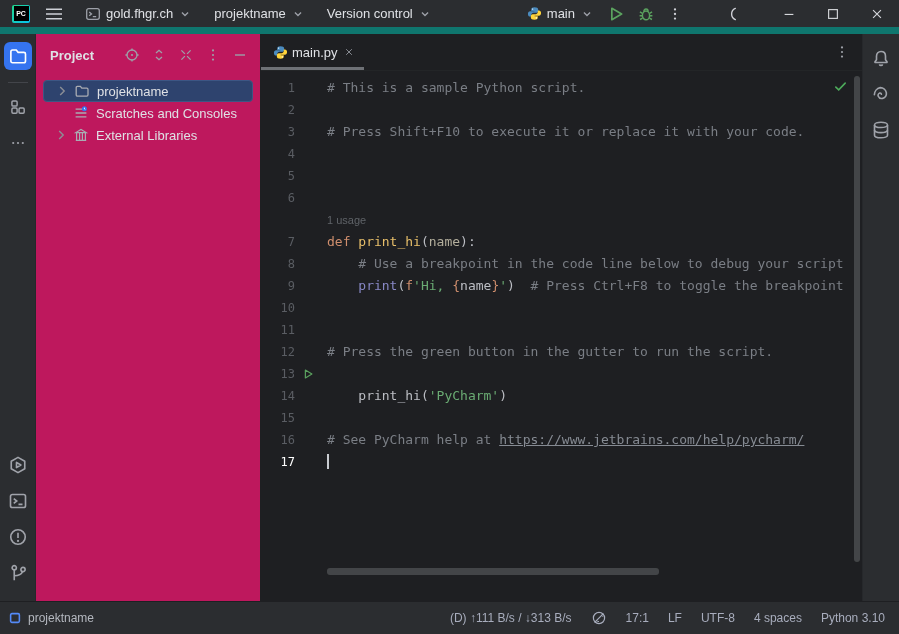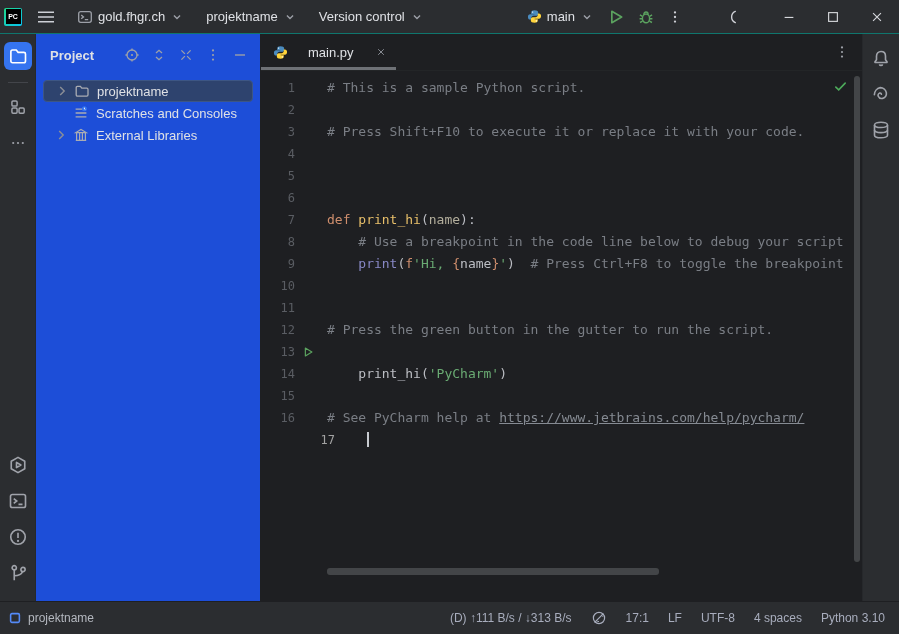--- a/index.html
+++ b/index.html
@@ -2,66 +2,66 @@
 <html><head>
 <meta charset="utf-8">
 <style>
   html,body{margin:0;padding:0;background:#1a1b1d;}
   .app{position:relative;width:899px;height:634px;background:#2B2D30;overflow:hidden;
        font-family:"Liberation Sans",sans-serif;font-size:13px;color:#DFE1E5;user-select:none;}
   svg{display:block;}
   .ic{color:#CED0D6;}
 
   
-  .titlebar{height:34px;display:flex;align-items:center;border-bottom:1px solid #0f766e;padding-left:4px;box-sizing:border-box;}
+  .titlebar{height:34px;display:flex;align-items:center;border-bottom:7px solid #0f766e;padding-left:12px;box-sizing:border-box;}
   .pc-logo{width:18px;height:18px;background:linear-gradient(135deg,#21D789,#07C3F2);padding:1.5px;border-radius:2px;box-sizing:border-box;}
   .pc-logo-inner{width:100%;height:100%;background:#000;color:#fff;font-size:7px;font-weight:bold;display:flex;align-items:center;justify-content:center;letter-spacing:0;}
   .tb-btn{display:flex;align-items:center;justify-content:center;padding:6px;border-radius:4px;}
   .tb-widget{display:flex;align-items:center;gap:5px;padding:5px 7px;border-radius:4px;color:#DFE1E5;}
   .tb-left{display:flex;align-items:center;gap:8px;}
   .tb-right{margin-left:auto;display:flex;align-items:center;justify-content:center;}
   .winbtn{width:44px;height:34px;display:flex;align-items:center;justify-content:center;}
 
   
   .main{display:flex;height:567px;}
   .stripe{width:36px;background:#2B2D30;display:flex;flex-direction:column;align-items:center;box-sizing:border-box;}
   .stripe-left{border-right:1px solid #26282B;padding-top:8px;}
   .stripe-right{border-left:1px solid #26282B;padding-top:10px;width:37px;}
   .stripe-btn{width:28px;height:28px;display:flex;align-items:center;justify-content:center;border-radius:6px;margin-bottom:8px;color:#A0A3AA;}
   .stripe-btn.active{background:#3574F0;color:#FFFFFF;}
   .stripe-sep{width:20px;height:1px;background:#43454A;margin:4px 0 10px 0;}
   .stripe-bottom{margin-top:auto;display:flex;flex-direction:column;align-items:center;padding-bottom:6px;}
 
   
-  .project-panel{width:225px;background:#1d4ed8;border-right:1px solid #1E1F22;box-sizing:border-box;}
+  .project-panel{width:225px;background:#be185d;border-right:1px solid #1E1F22;box-sizing:border-box;}
   .pp-header{height:42px;display:flex;align-items:center;padding:0 10px 0 14px;}
   .pp-title{font-weight:bold;color:#DFE1E5;}
   .pp-icons{margin-left:auto;display:flex;align-items:center;gap:7px;color:#9DA0A8;}
   .pp-icons .tb-btn{padding:2px;}
   .tree{padding-top:4px;}
   .tree-row{height:22px;display:flex;align-items:center;margin:0 7px;padding-left:10px;border-radius:4px;gap:4px;color:#DFE1E5;box-sizing:border-box;}
   .tree-row.selected{background:#2E436E;border:1px solid #3D5684;}
   .tree-chevron{width:16px;height:16px;color:#8C8F96;flex:0 0 auto;}
   .tree-ico{width:16px;height:16px;color:#A9ACB3;flex:0 0 auto;position:relative;}
   .tree-label{margin-left:3px;white-space:nowrap;}
   .no-chevron{margin-left:20px;}
 
   
   .editor-col{flex:1;background:#1E1F22;display:flex;flex-direction:column;min-width:0;}
   .tabbar{height:37px;display:flex;align-items:center;border-bottom:1px solid #232527;box-sizing:border-box;}
-  .tab{position:relative;height:100%;display:flex;align-items:center;gap:20px;padding:0 10px 0 12px;}
+  .tab{position:relative;height:100%;display:flex;align-items:center;gap:4px;padding:0 10px 0 12px;}
   .tab-underline{position:absolute;left:0;right:0;bottom:0;height:3px;background:#6E7176;}
   .tab-label{color:#DFE1E5;}
   .tab-close{color:#868A91;margin-left:2px;}
   .tab-kebab{margin-left:auto;padding:0 12px;color:#9DA0A8;}
   .editor-view{position:relative;flex:1;overflow:hidden;}
   .code{padding-top:6px;}
   .code-row{display:flex;height:22px;}
   .lnum{width:34px;text-align:right;color:#5A5D63;font:12px/22px "DejaVu Sans Mono",monospace;flex:0 0 auto;}
-  .lnum.cur{color:#a3a3a3;margin-left:40px;}
+  .lnum.cur{color:#ffffff;}
   .gico{width:26px;display:flex;align-items:center;justify-content:center;flex:0 0 auto;}
   .lbody{white-space:pre;font:13px/22px "DejaVu Sans Mono",monospace;color:#BCBEC4;margin-left:6px;}
   .c{color:#7A7E85;} .k{color:#CF8E6D;} .f{color:#E8BF6A;} .s{color:#6AAB73;}
   .b{color:#8888C6;} .o{color:#CF8E6D;} .t{color:#BCBEC4;} .p{color:#B3AE9C;}
   .u{color:#868B93;text-decoration:underline;}
   .hint{font:11px/22px "Liberation Sans",sans-serif;color:#5F6368;}
   .caret{display:inline-block;width:2px;height:15px;background:#C8CBD0;vertical-align:-3px;}
   .check{position:absolute;top:8px;right:14px;}
   .vscroll{position:absolute;top:5px;right:2px;width:6px;height:486px;background:#4A4C4F;border-radius:3px;opacity:.85;}
   .hscroll{position:absolute;bottom:26px;left:66px;width:332px;height:7px;background:#4A4C4F;border-radius:3px;opacity:.85;}
@@ -335,20 +335,25 @@
             </div>
             <div class="code-row">
               <span class="lnum">5</span>
               <span class="gico"></span>
               <span class="lbody"></span>
             </div>
             <div class="code-row">
               <span class="lnum">6</span>
               <span class="gico"></span>
               <span class="lbody"></span>
+            </div>
+            <div class="code-row">
+              <span class="lnum"></span>
+              <span class="gico"></span>
+              <span class="lbody"><span class="hint">1 usage</span></span>
             </div>
             <div class="code-row">
               <span class="lnum">7</span>
               <span class="gico"></span>
               <span class="lbody"><span class="k">def </span><span class="f">print_hi</span><span class="t">(</span><span class="p">name</span><span class="t">):</span></span>
             </div>
             <div class="code-row">
               <span class="lnum">8</span>
               <span class="gico"></span>
               <span class="lbody"><span class="c">    # Use a breakpoint in the code line below to debug your script</span></span>

